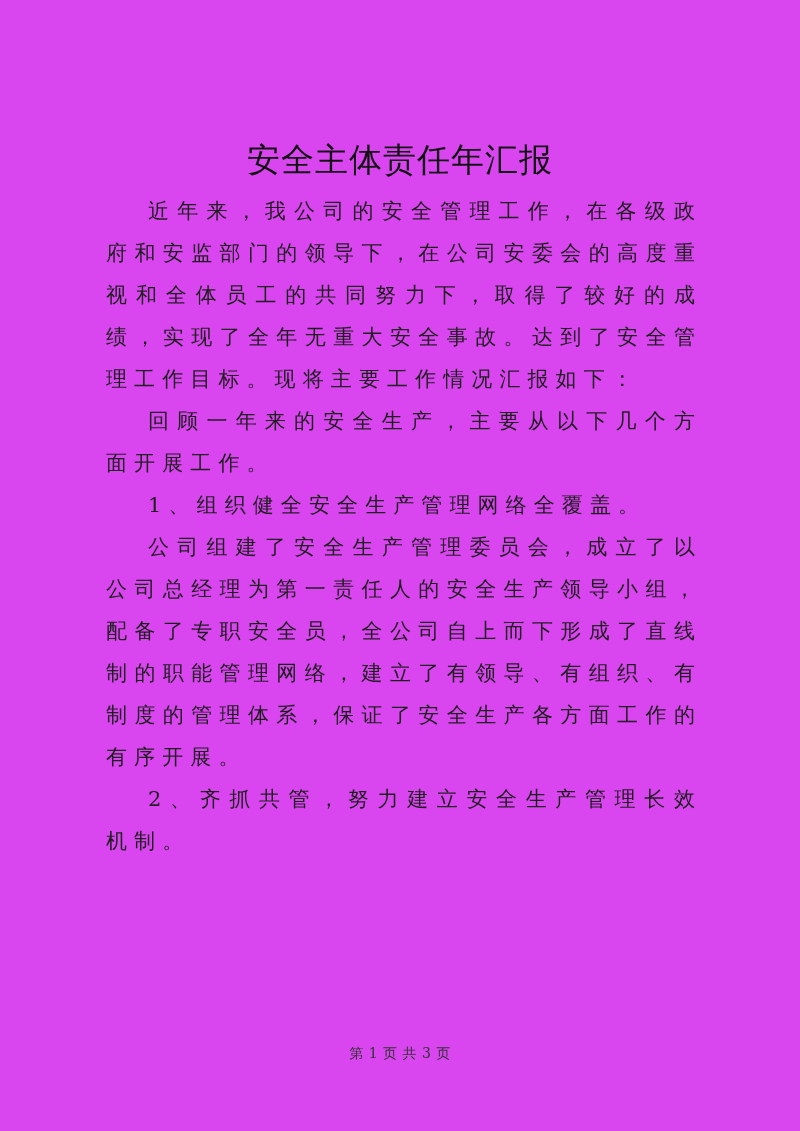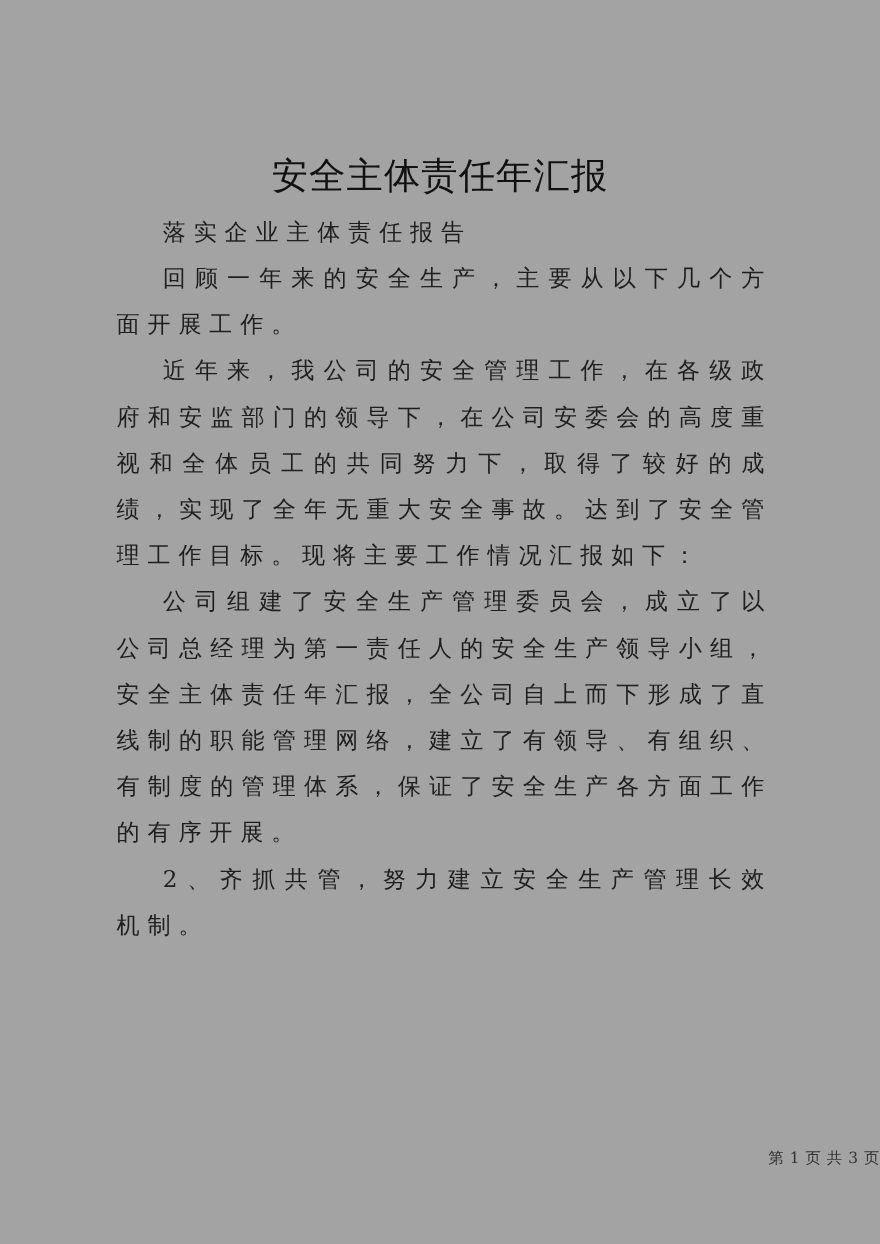--- a/index.html
+++ b/index.html
@@ -13,21 +13,21 @@
       position: relative;
       overflow: hidden;
       font-family: "DejaVu Serif", "Liberation Serif", serif;
       color: #1a1a1a;
     }
     .page {
       position: absolute;
       left: 0; top: 0;
       width: 800px;
       height: 1131px;
-      background: #a3a3a3;
+      background: #d946ef;
     }
     .title {
       position: absolute;
       left: 0;
       width: 800px;
       top: 138px;
       text-align: center;
       font-size: 33px;
       line-height: 44px;
       letter-spacing: 1px;
@@ -52,36 +52,36 @@
       word-break: break-all;
     }
     .indent {
       text-indent: 42px;
     }
     .footer {
       position: absolute;
       left: 0;
       width: 800px;
       top: 1043px;
-      text-align: right;
+      text-align: center;
       font-size: 14px;
       line-height: 20px;
       color: #333;
       letter-spacing: 0.5px;
     }
   </style>
 </head>
 <body>
 
 <div class="page">
   <h1 class="title">安全主体责任年汇报</h1>
 
   <div class="body">
-    <p class="para indent">落实企业主体责任报告</p>
+    <p class="para indent">近年来，我公司的安全管理工作，在各级政府和安监部门的领导下，在公司安委会的高度重视和全体员工的共同努力下，取得了较好的成绩，实现了全年无重大安全事故。达到了安全管理工作目标。现将主要工作情况汇报如下：</p>
     <p class="para indent">回顾一年来的安全生产，主要从以下几个方面开展工作。</p>
-    <p class="para indent">近年来，我公司的安全管理工作，在各级政府和安监部门的领导下，在公司安委会的高度重视和全体员工的共同努力下，取得了较好的成绩，实现了全年无重大安全事故。达到了安全管理工作目标。现将主要工作情况汇报如下：</p>
-    <p class="para indent">公司组建了安全生产管理委员会，成立了以公司总经理为第一责任人的安全生产领导小组，安全主体责任年汇报，全公司自上而下形成了直线制的职能管理网络，建立了有领导、有组织、有制度的管理体系，保证了安全生产各方面工作的有序开展。</p>
+    <p class="para indent">1、组织健全安全生产管理网络全覆盖。</p>
+    <p class="para indent">公司组建了安全生产管理委员会，成立了以公司总经理为第一责任人的安全生产领导小组，配备了专职安全员，全公司自上而下形成了直线制的职能管理网络，建立了有领导、有组织、有制度的管理体系，保证了安全生产各方面工作的有序开展。</p>
     <p class="para indent">2、齐抓共管，努力建立安全生产管理长效机制。</p>
 
   </div>
 
   <div class="footer">第 1 页  共 3 页</div>
 </div>
 
 </body></html>

